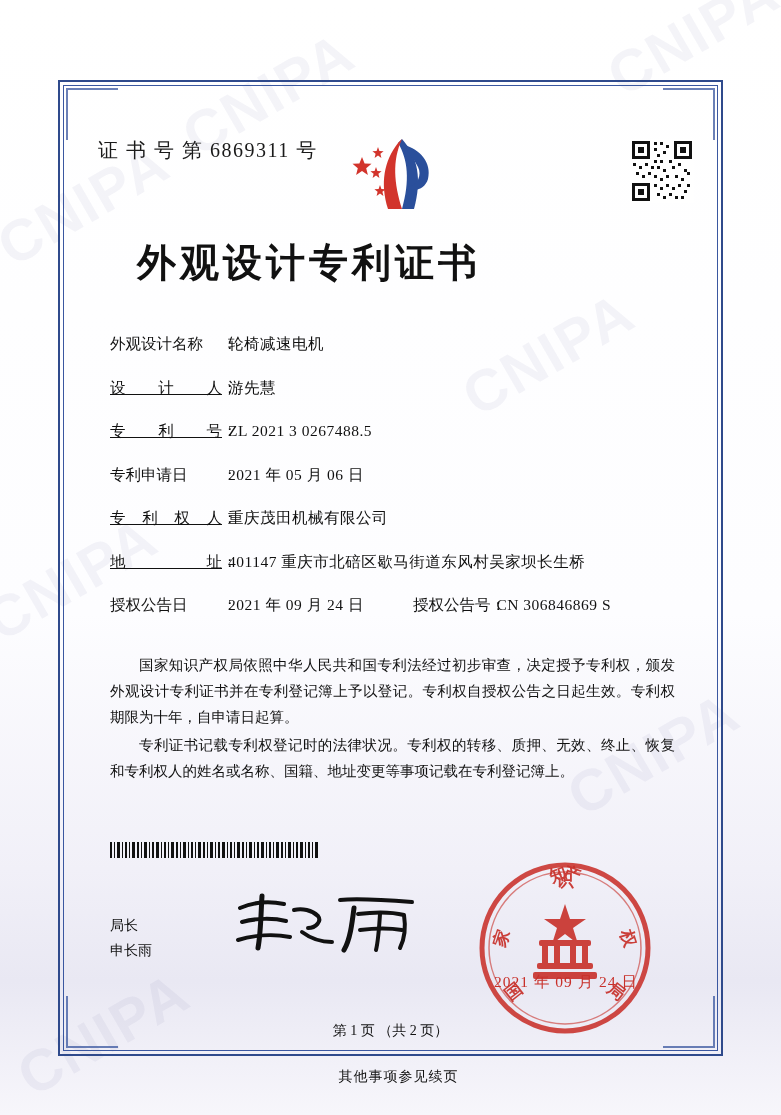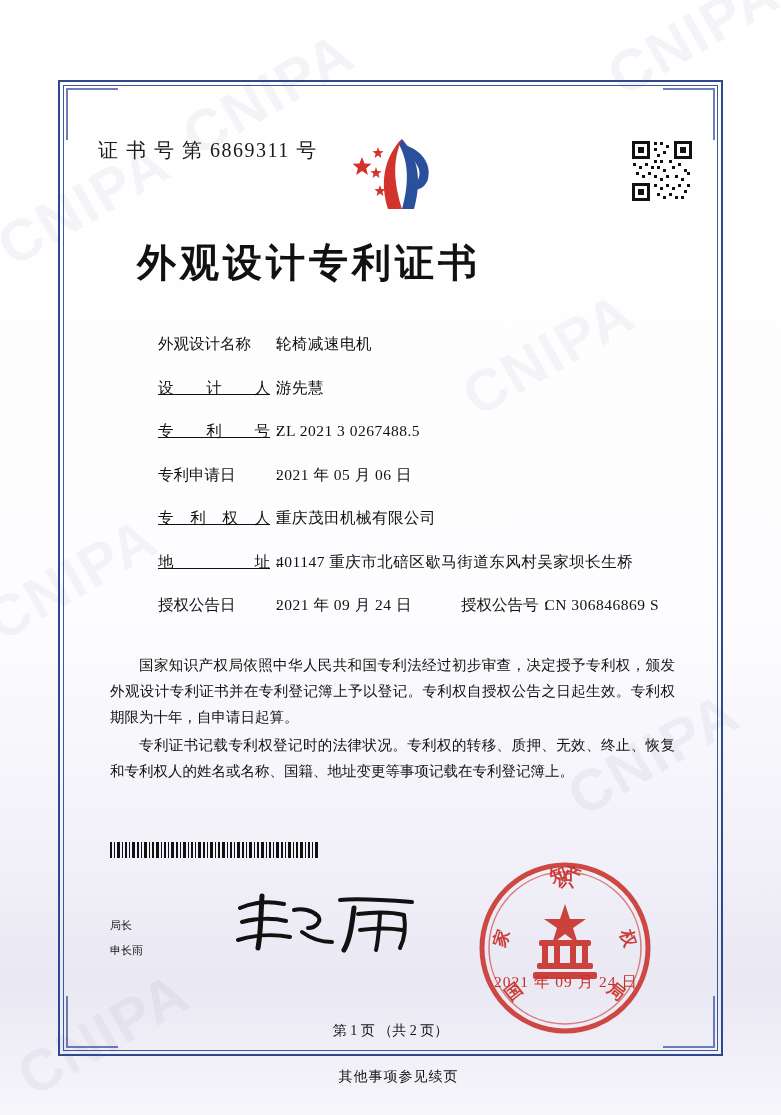--- a/index.html
+++ b/index.html
@@ -123,21 +123,20 @@
   }
   .row {
     font-size: 15.5px;
     color: #111;
     margin-bottom: 22.5px;
     white-space: nowrap;
   }
   .lbl {
     display: inline-block;
     color: #111;
-    margin-left: 48px;
   }
   .lbl-spread {
     display: inline-block;
     width: 112px;
     text-align: justify;
     text-align-last: justify;
     text-decoration: underline;
   }
   .lbl-fixed {
     display: inline-block;
@@ -168,21 +167,21 @@
   .barcode {
     position: absolute;
     left: 110px; top: 842px;
     width: 210px; height: 16px;
   }
 
   
   .sig-label {
     position: absolute;
     left: 110px; top: 913px;
-    font-size: 11px;
+    font-size: 14px;
     line-height: 25px;
     color: #111;
     font-family: Liberation Serif, serif;
   }
   .sig-script {
     position: absolute;
     left: 228px; top: 888px;
     width: 200px; height: 70px;
   }
 

